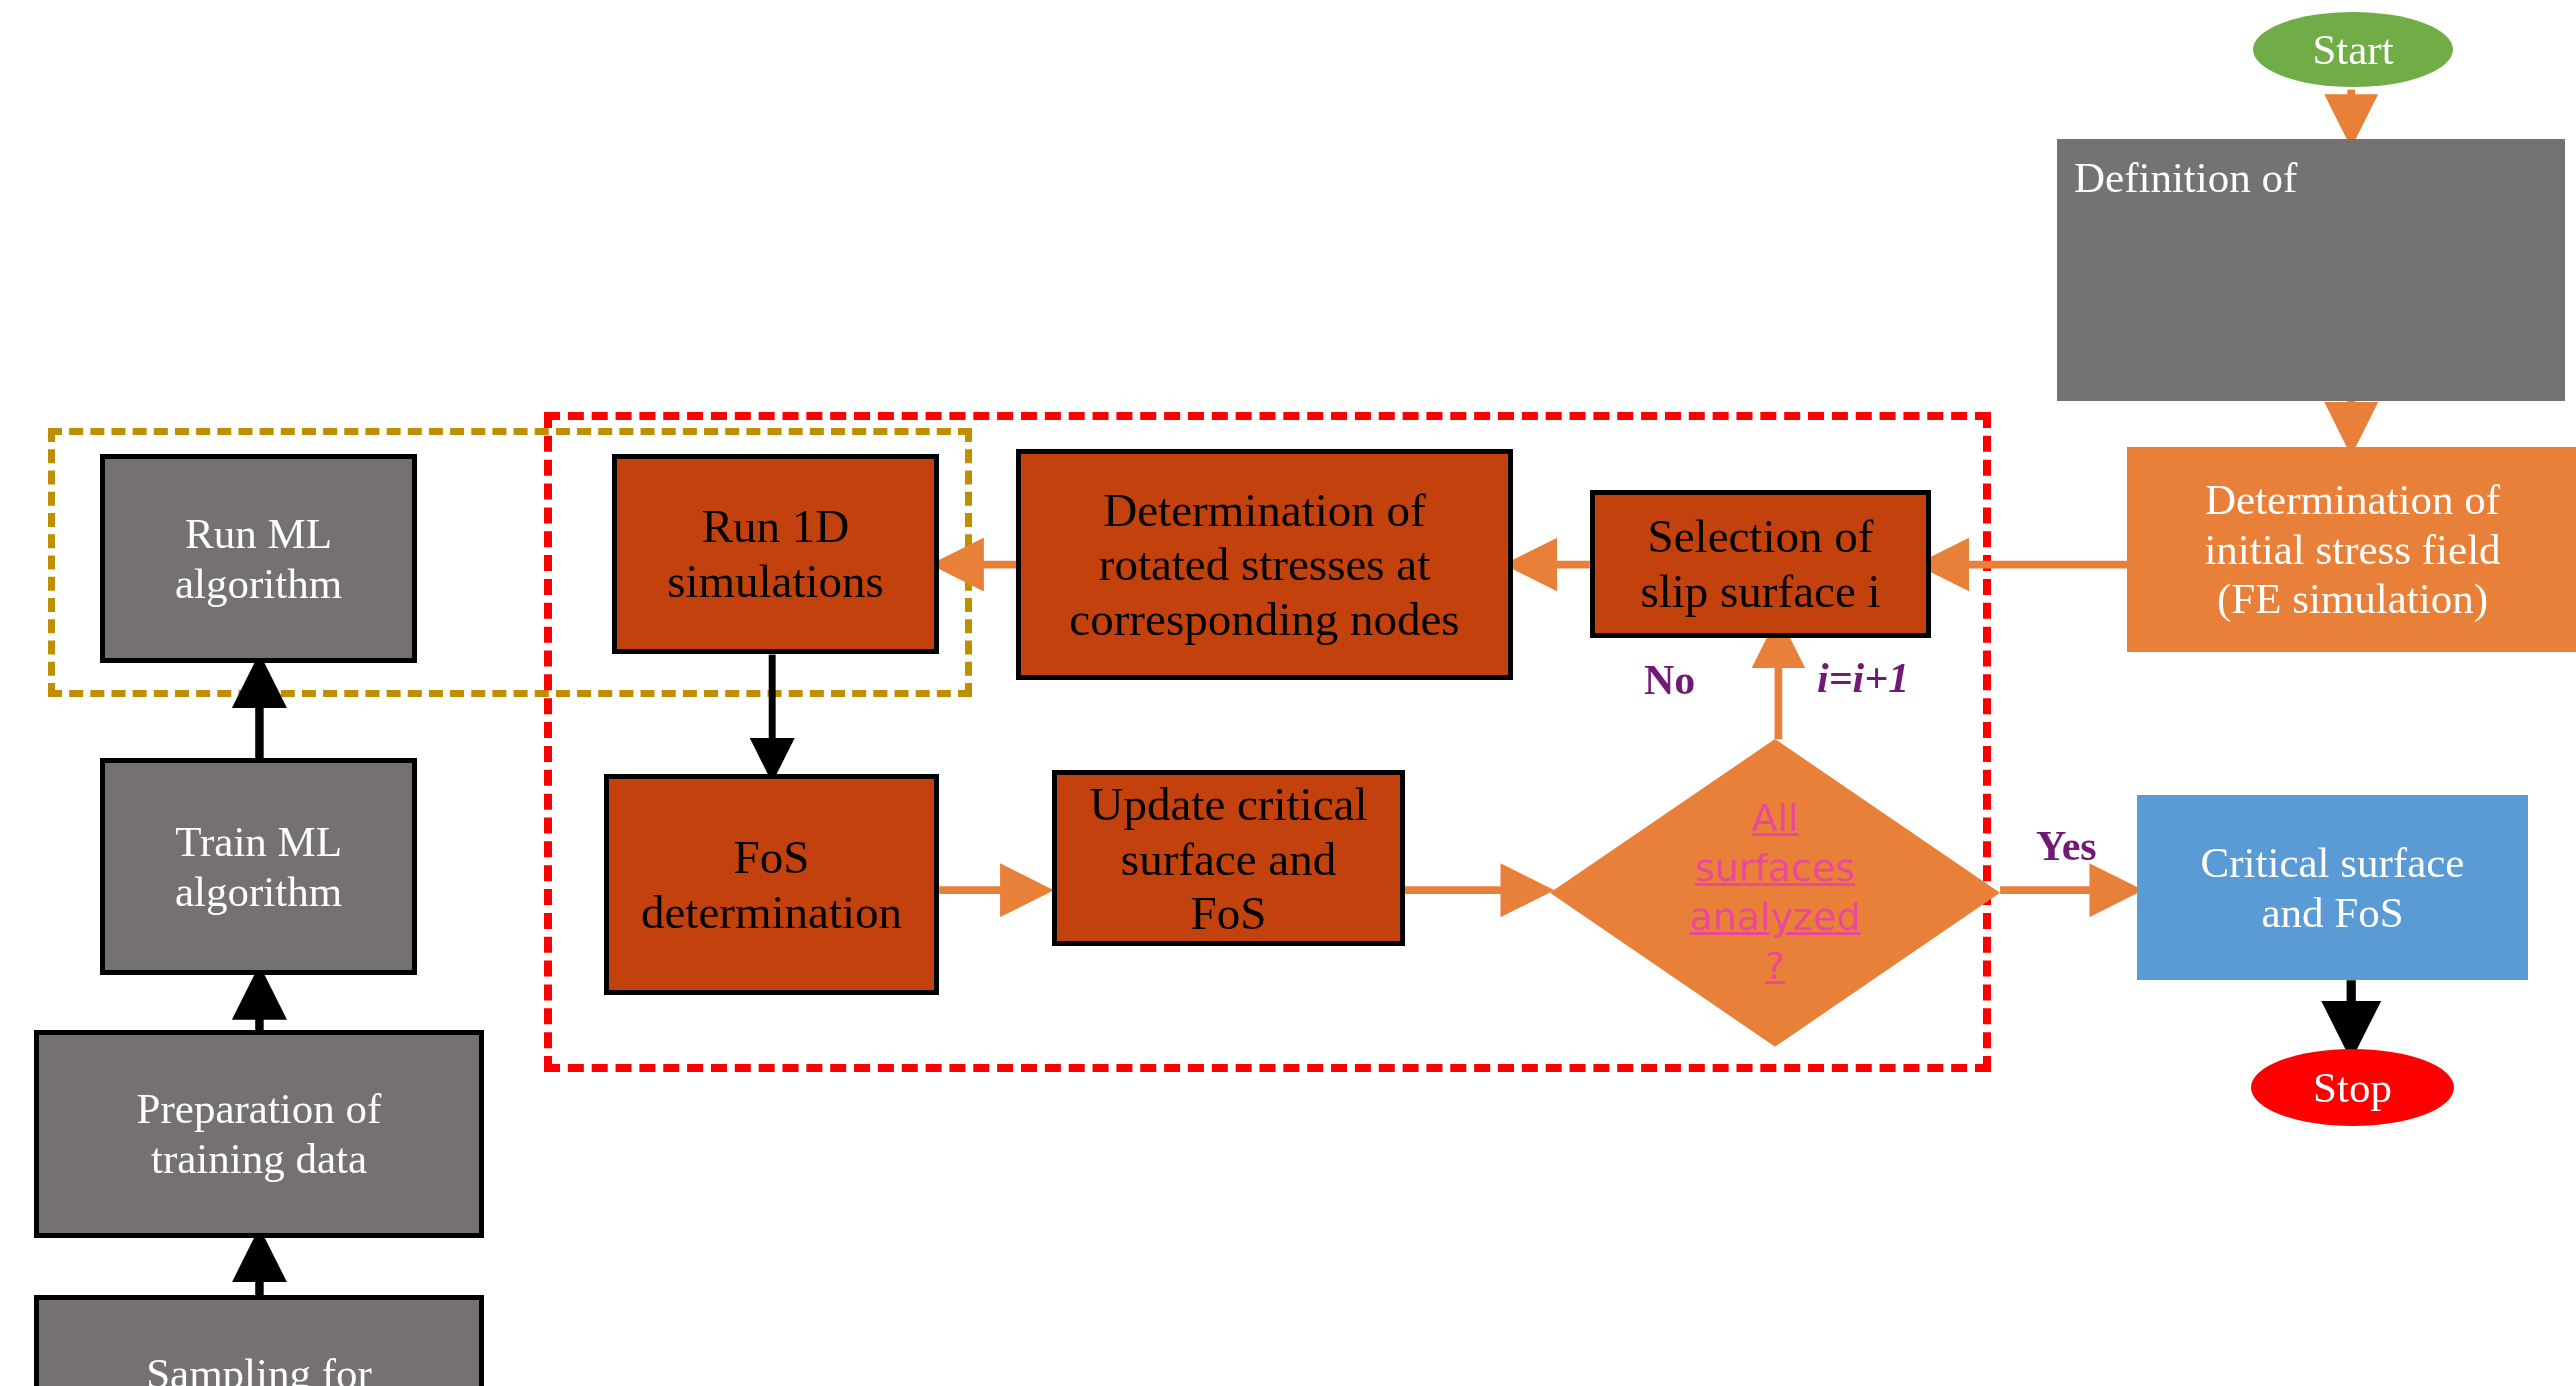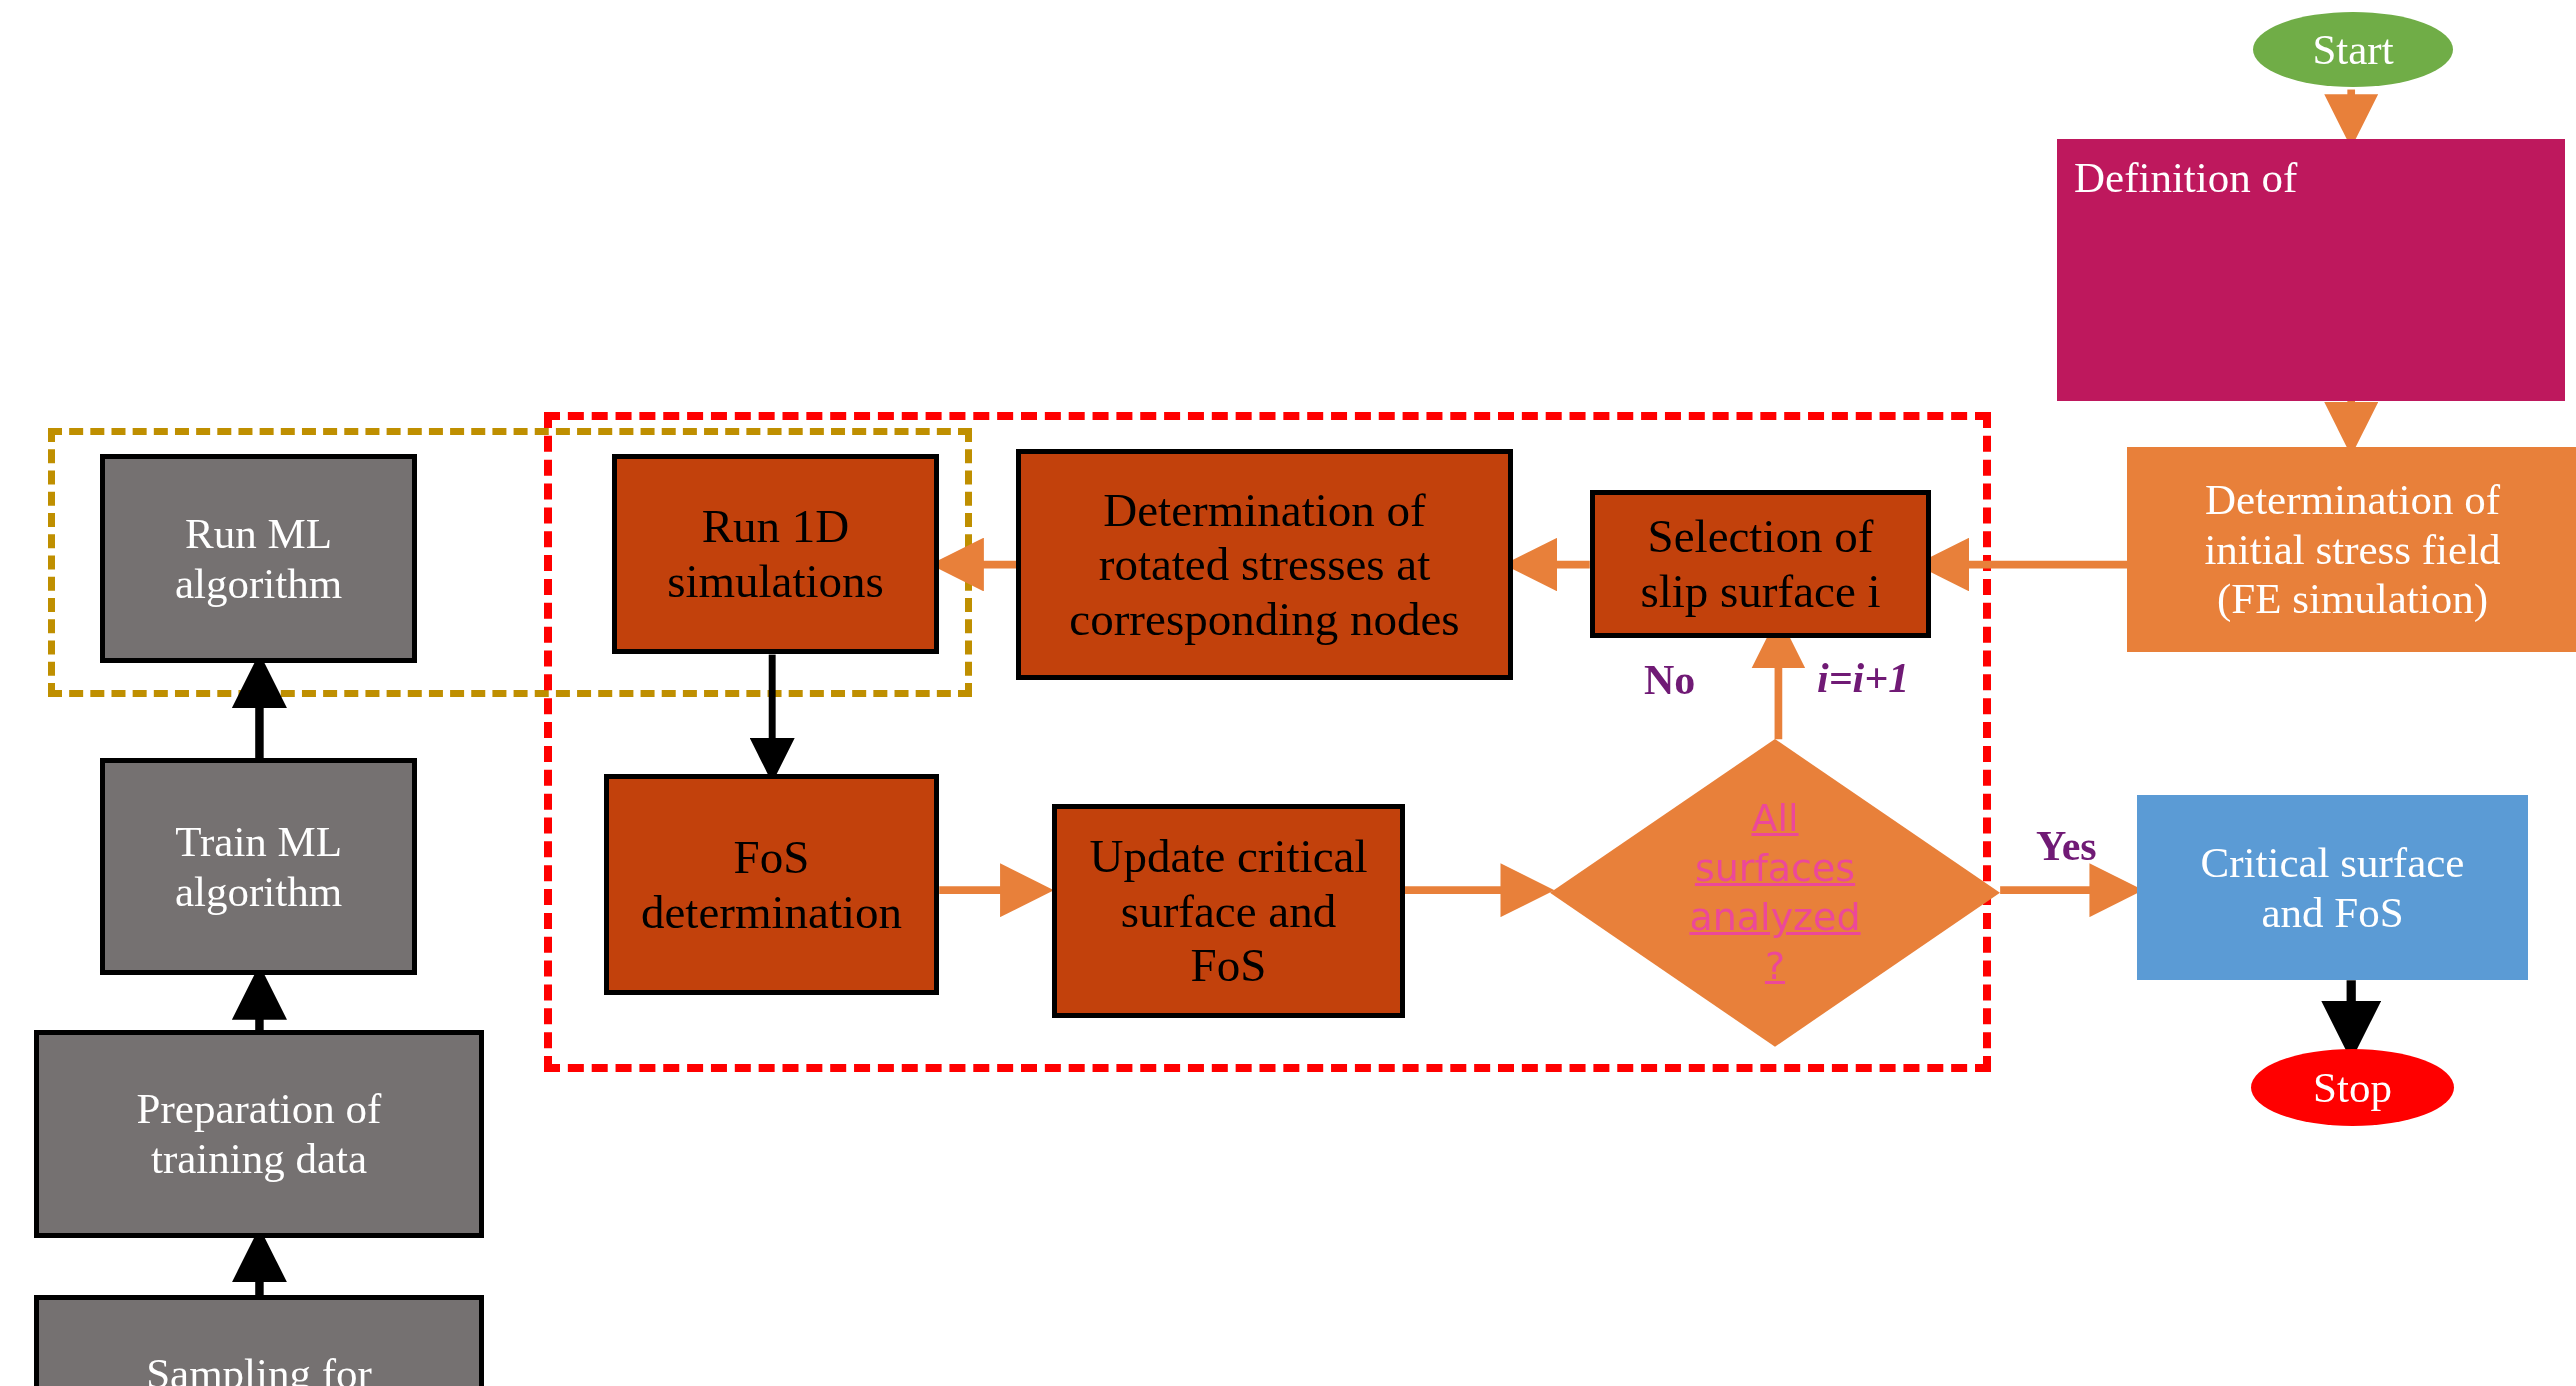--- a/index.html
+++ b/index.html
@@ -91,21 +91,21 @@
     line-height: 1.3;
     white-space: pre-line;
     pointer-events: none;
     text-decoration: underline;
   }
 
   
   .def-box {
     position: absolute;
     box-sizing: border-box;
-    background: #be185d;
+    background: #737373;
     color: #ffffff;
     font-size: 43px;
     padding: 10.8px 14px 7.7px 17px;
     line-height: 1.30;
   }
   .def-title { display: block; }
   .def-list  { margin: 0; padding: 0; list-style: none; }
   .def-list li {
     display: block;
     position: relative;
@@ -229,21 +229,21 @@
   <div class="node rect-gray-light" style="left:612px; top:454px; width:327px; height:200px;">
     <span>Run 1D
 simulations</span>
   </div>
 
   <div class="node rect-gray-light" style="left:604px; top:774px; width:335px; height:221px;">
     <span>FoS
 determination</span>
   </div>
 
-  <div class="node rect-gray-light" style="left:1052px; top:804px; width:353px; height:214px;">
+  <div class="node rect-gray-light" style="left:1052px; top:770px; width:353px; height:176px;align-items:flex-end;">
     <span>Update critical
 surface and
 FoS</span>
   </div>
 
   <div class="diamond-wrap" style="left:1550px; top:739px; width:450px; height:308px;">
     <svg class="diamond-shape" viewBox="0 0 585 400" xmlns="http://www.w3.org/2000/svg">
       <polygon points="292.5,0 585,200 292.5,400 0,200" fill="#E8803A"></polygon>
     </svg>
     <div class="diamond-label">All

